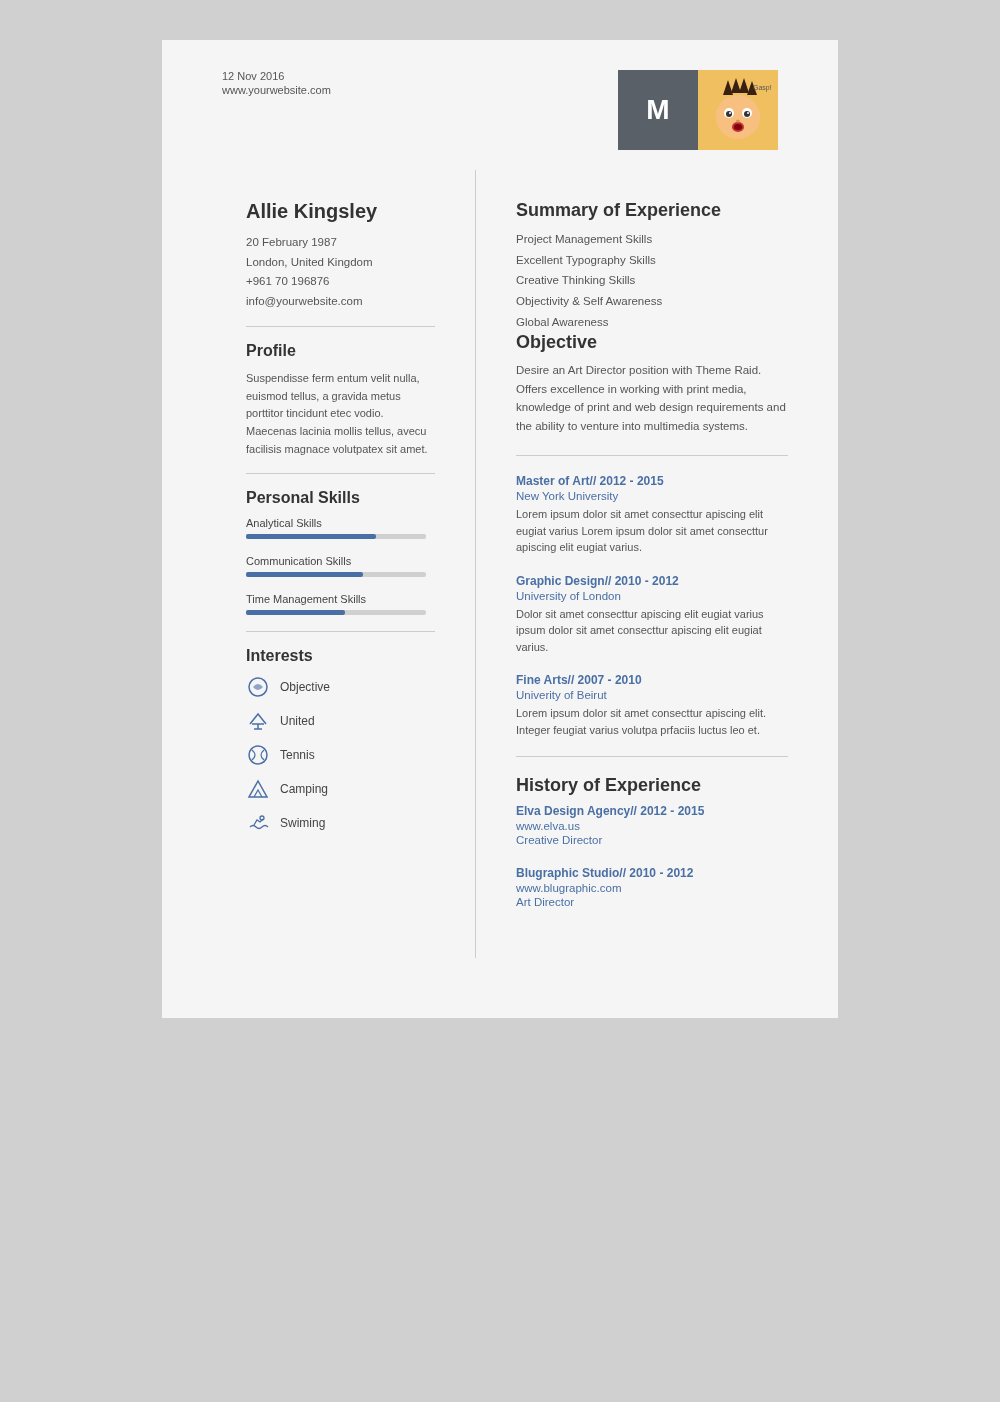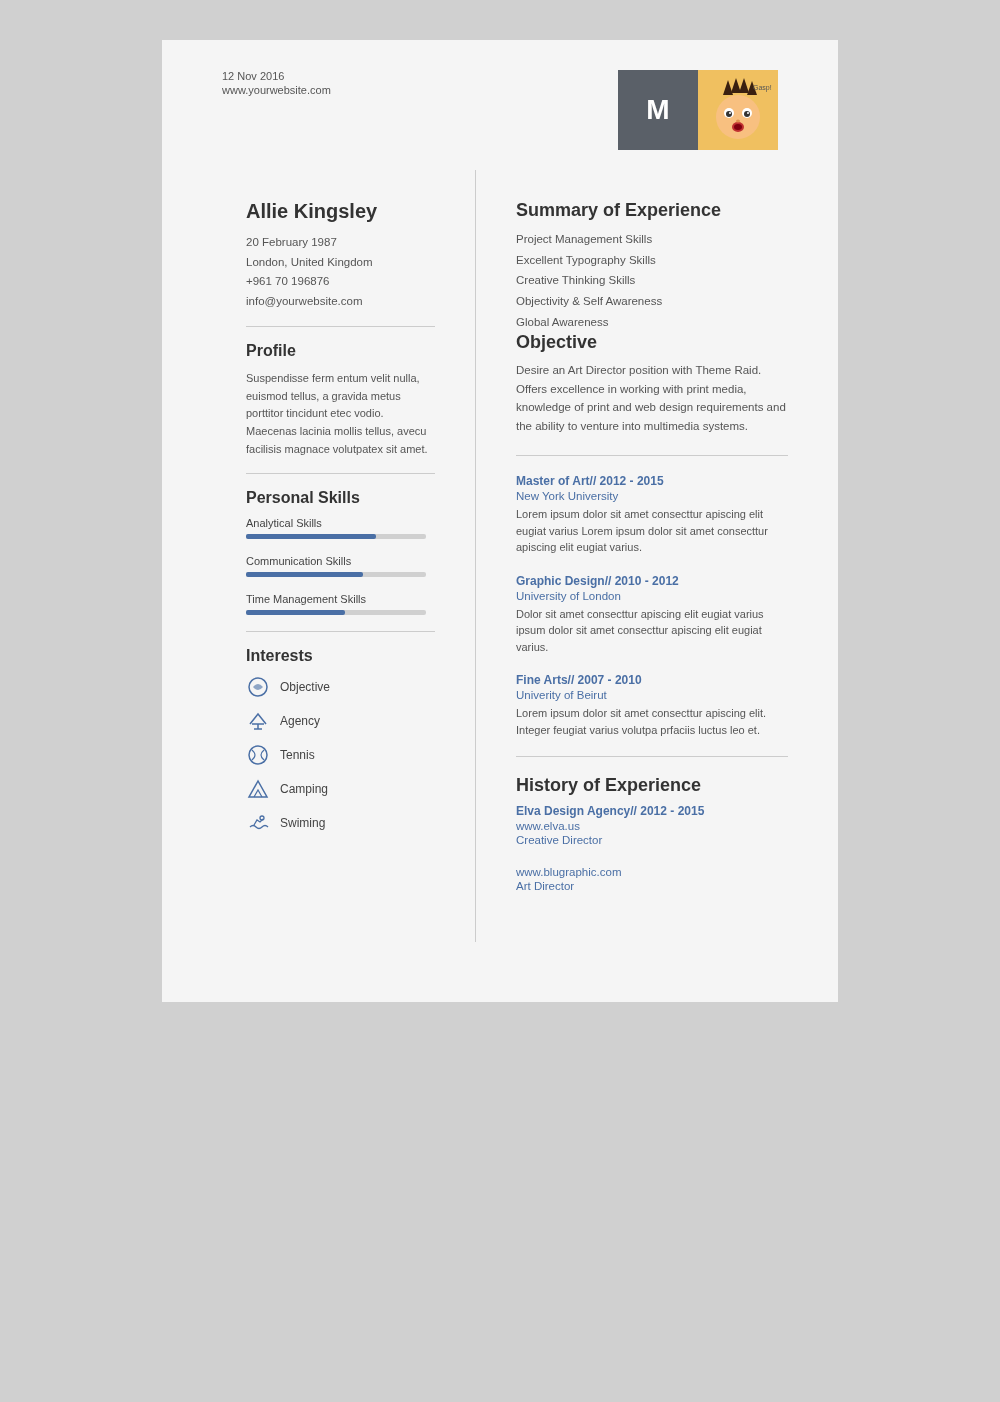--- a/index.html
+++ b/index.html
@@ -314,21 +314,21 @@
         </div>
         <div class="interest-item">
           <div class="interest-icon">
             <svg width="22" height="22" viewBox="0 0 22 22" fill="none" xmlns="http://www.w3.org/2000/svg">
               <path d="M3 14L11 4L19 14" stroke="#4a6fa5" stroke-width="1.5" fill="none"></path>
               <path d="M5 14H17" stroke="#4a6fa5" stroke-width="1.5"></path>
               <line x1="11" y1="14" x2="11" y2="19" stroke="#4a6fa5" stroke-width="1.5"></line>
               <line x1="7" y1="19" x2="15" y2="19" stroke="#4a6fa5" stroke-width="1.5"></line>
             </svg>
           </div>
-          <span class="interest-label">Agency</span>
+          <span class="interest-label">United</span>
         </div>
         <div class="interest-item">
           <div class="interest-icon">
             <svg width="22" height="22" viewBox="0 0 22 22" fill="none" xmlns="http://www.w3.org/2000/svg">
               <circle cx="11" cy="11" r="9" stroke="#4a6fa5" stroke-width="1.5" fill="none"></circle>
               <path d="M5 6 Q11 11 5 16" stroke="#4a6fa5" stroke-width="1.2" fill="none"></path>
               <path d="M17 6 Q11 11 17 16" stroke="#4a6fa5" stroke-width="1.2" fill="none"></path>
             </svg>
           </div>
           <span class="interest-label">Tennis</span>
@@ -409,19 +409,22 @@
 
         <div class="exp-entry">
           <div class="exp-title">
             <span>Elva Design Agency</span><span>// 2012 - 2015</span>
           </div>
           <div class="exp-url">www.elva.us</div>
           <div class="exp-role">Creative Director</div>
         </div>
 
         <div class="exp-entry">
+          <div class="exp-title">
+            <span>Blugraphic Studio</span><span>// 2010 - 2012</span>
+          </div>
           <div class="exp-url">www.blugraphic.com</div>
           <div class="exp-role">Art Director</div>
         </div>
       </div>
     </div>
   </div>
 </div>
 
 </body></html>

